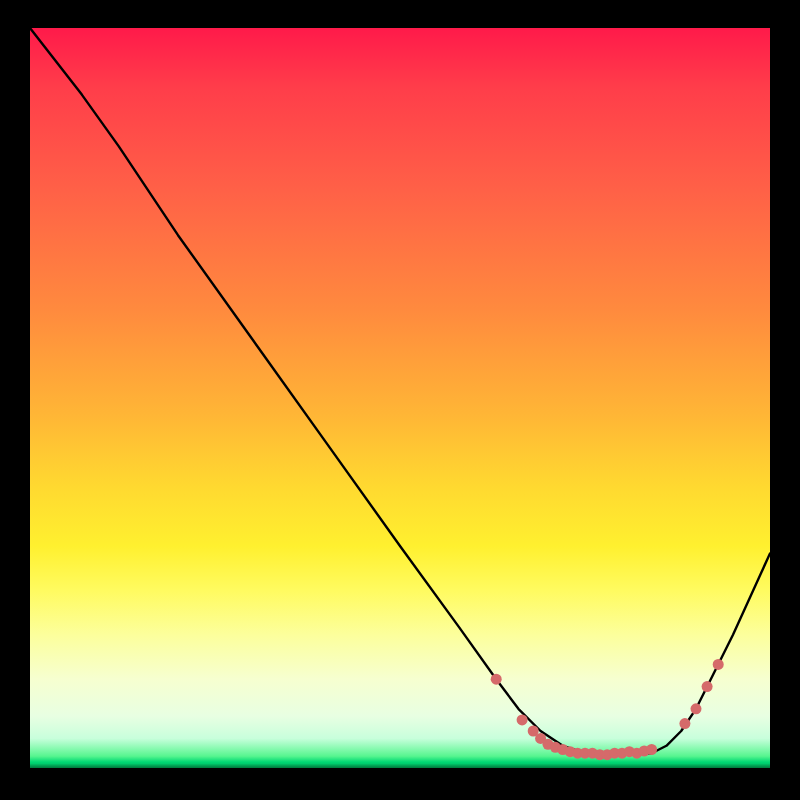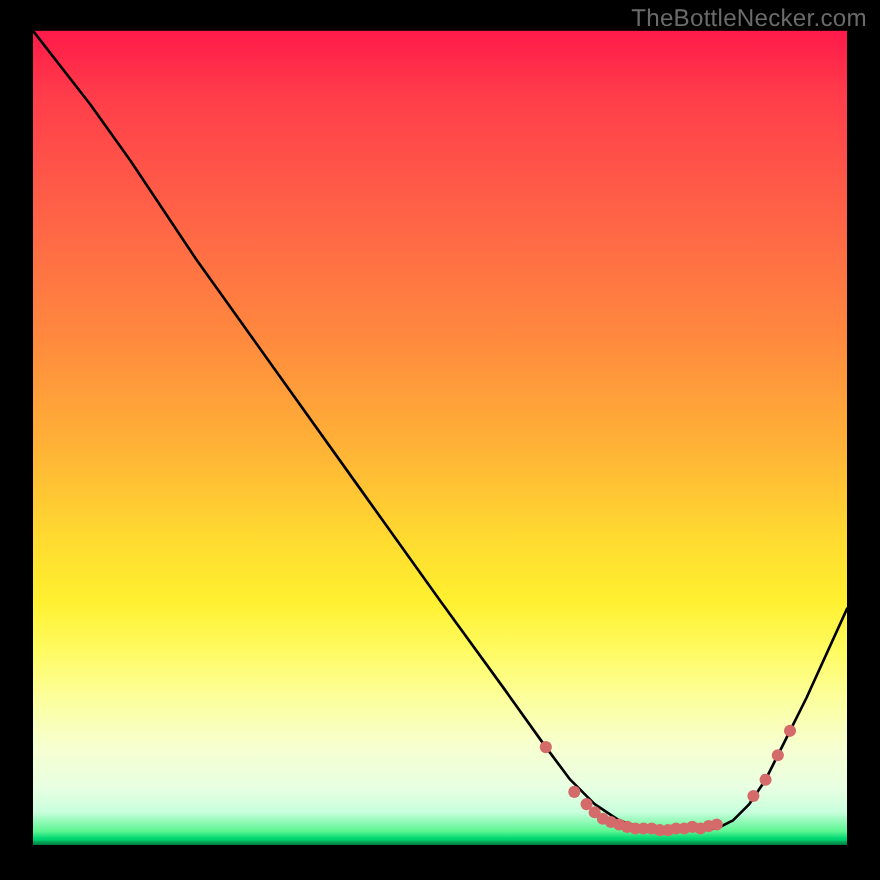--- a/index.html
+++ b/index.html
@@ -89,21 +89,20 @@
     width: 740px;
     height: 740px;
     z-index: 5;
   }
 </style>
 </head>
 <body>
 
 <div class="stage">
 
-  <div class="watermark">TheBottleNecker.com</div>
 
   <div class="plot-wrap">
     <div class="gradient">
       <div class="gradient-main"></div>
       <div class="gradient-bottom-strip"></div>
     </div>
 
     <svg class="curve" viewBox="0 0 740 740" preserveAspectRatio="none">
       <path id="curve-path" fill="none" stroke="#000000" stroke-width="2.4" stroke-linejoin="round" stroke-linecap="round" d="M0.0 0.0 L51.8 66.6 L88.8 118.4 L148.0 207.2 L222.0 310.8 L296.0 414.4 L370.0 518.0 L429.2 599.4 L466.2 651.2 L488.4 680.8 L510.6 703.0 L532.8 717.8 L555.0 725.2 L577.2 725.2 L599.4 725.2 L621.6 725.2 L636.4 717.8 L651.2 703.0 L666.0 680.8 L680.8 651.2 L703.0 606.8 L740.0 525.4"></path>
       <g id="markers-group">

